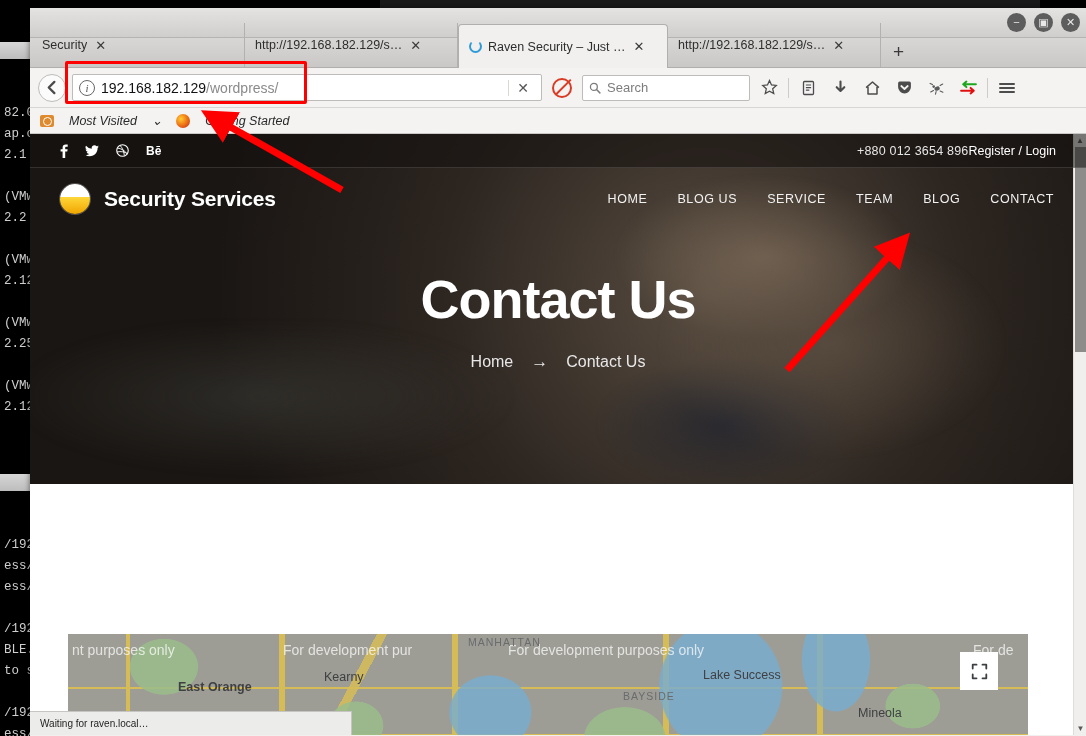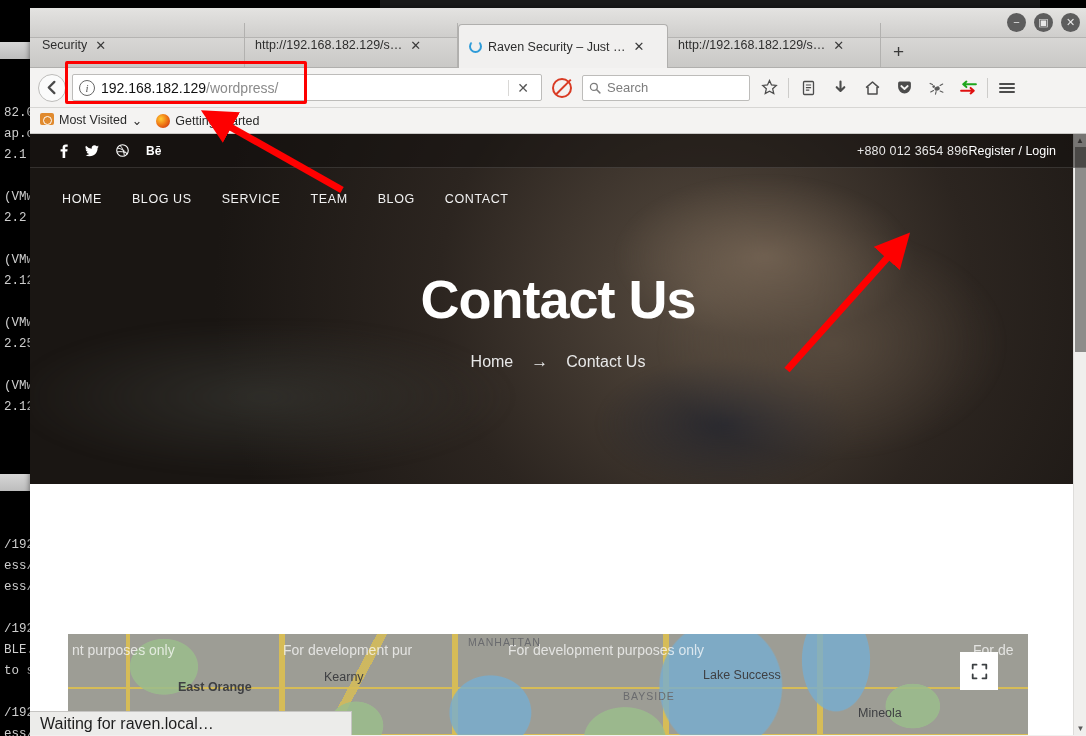--- a/index.html
+++ b/index.html
@@ -157,21 +157,21 @@
   .tbicon { width: 26px; height: 26px; display: flex; align-items: center; justify-content: center; color: #4c4c4c; flex: none; }
   .tbdiv { width: 1px; height: 20px; background: #cdccca; flex: none; }
 
   
   #bookmarks {
     height: 26px; background: #f4f3f2;
     display: flex; align-items: center; gap: 14px;
     padding: 0 10px; font-size: 12.5px; color: #2a2a2a;
     border-bottom: 1px solid #c9c8c6;
   }
-  .bmk { display: flex; align-items: flex-start; gap: 5px; }
+  .bmk { display: flex; align-items: center; gap: 15px; font-style: italic; }
   .bm-folder {
     width: 14px; height: 12px; background: #e08a2e;
     border-radius: 2px; position: relative;
   }
   .bm-folder:after {
     content: ""; position: absolute; left: 3px; top: 2.5px;
     width: 7px; height: 7px; border-radius: 50%;
     border: 1.6px solid #fff;
   }
   .ff-logo {
@@ -301,21 +301,21 @@
   #vscroll .arrow { height: 13px; text-align: center; font-size: 8px; color: #5a5a5a; line-height: 13px; }
   #vthumb { position: absolute; left: 1px; top: 13px; width: 11px; height: 205px; background: #8d8c8a; }
 
   
   #statusbar {
     position: absolute; left: 0; bottom: 0;
     height: 24px; min-width: 322px;
     background: #ececea;
     border: 1px solid #c6c5c3; border-left: none; border-bottom: none;
     display: flex; align-items: center;
-    padding: 0 10px; font-size: 16px; color: #1e1e1e;
+    padding: 0 10px; font-size: 10px; color: #1e1e1e;
     z-index: 8;
   }
 
   
   .annot-arrow { position: absolute; z-index: 20; pointer-events: none; }
 </style>
 </head>
 <body>
 
 <div id="desktop">
@@ -509,20 +509,24 @@
           </span>
           <span class="soc" style="font-weight:bold;font-size:12px;">Bē</span>
         </div>
         <div id="topright">
           <span id="phone">+880 012 3654 896</span>
           <span id="reglogin">Register / Login</span>
         </div>
       </div>
 
       <div id="sitehead">
+        <div id="brand">
+          <span id="brand-mark"></span>
+          <span id="brand-name">Security Services</span>
+        </div>
         <div id="nav">
           <span class="navitem">HOME</span>
           <span class="navitem">BLOG US</span>
           <span class="navitem">SERVICE</span>
           <span class="navitem">TEAM</span>
           <span class="navitem" style="position:relative;">BLOG</span>
           <span class="navitem">CONTACT</span>
         </div>
       </div>
 

